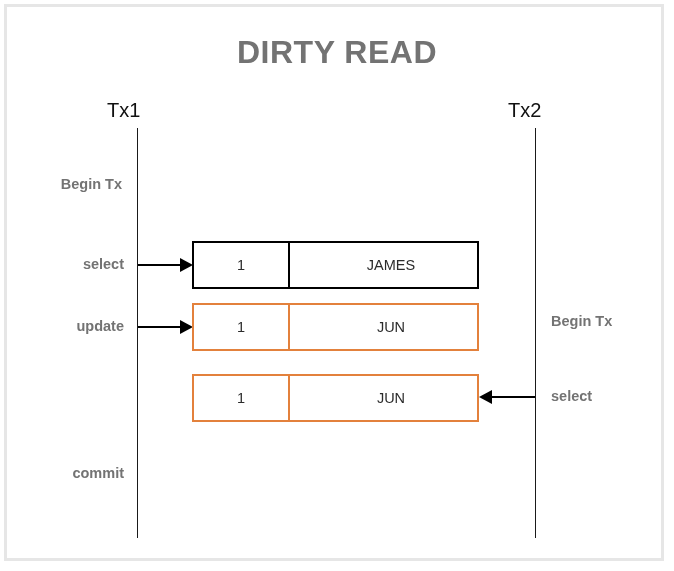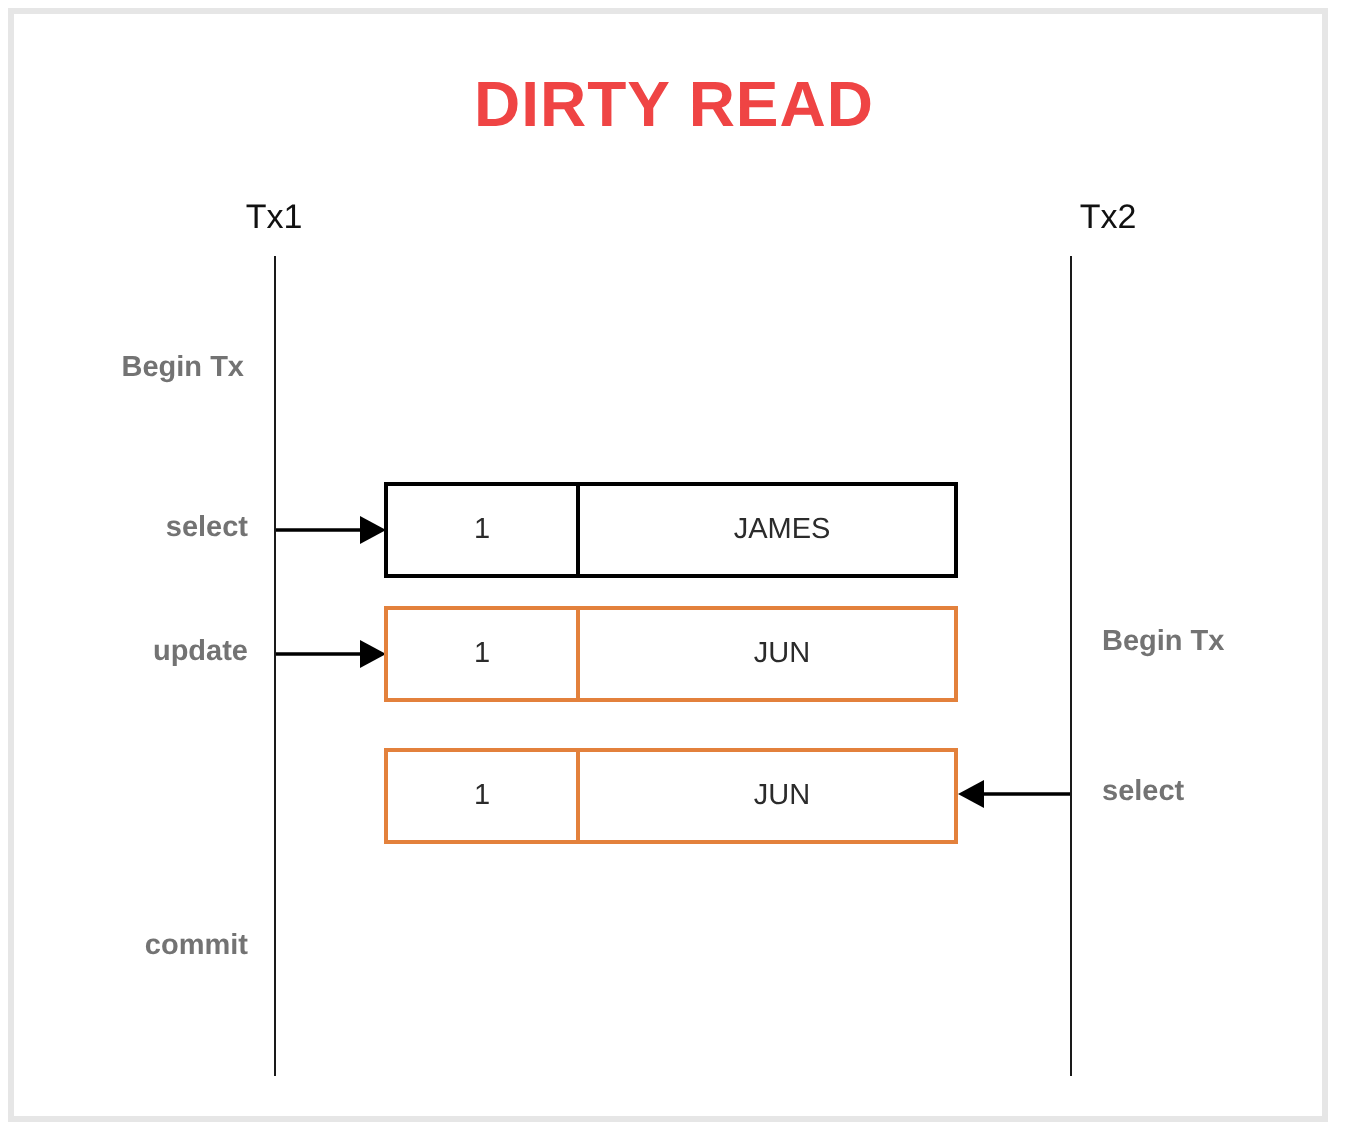--- a/index.html
+++ b/index.html
@@ -37,27 +37,26 @@
   }
   .title {
     position: absolute;
     left: 0;
     top: 34px;
     width: 674px;
     text-align: center;
     font-size: 32px;
     font-weight: bold;
     letter-spacing: 0.5px;
-    color: #ef4444;
+    color: #737373;
   }
   .lane-label {
     position: absolute;
-    font-size: 17px;
+    font-size: 20px;
     color: #111111;
-    text-align: center;
   }
   .lifeline {
     position: absolute;
     width: 0;
     border-left: 1.6px solid #1a1a1a;
   }
   .op-label {
     position: absolute;
     font-size: 14.5px;
     font-weight: bold;
@@ -116,21 +115,21 @@
 <div id="canvas">
 
   <div id="page-frame"></div>
 
   <div id="diagram">
 
     <div class="title">DIRTY READ</div>
 
     <div class="lane-label" style="left: 107px; top: 99px; width: 60px;">Tx1</div>
 
-    <div class="lane-label" style="left: 524px; top: 99px; width: 60px;">Tx2</div>
+    <div class="lane-label" style="left: 508px; top: 99px; width: 60px;">Tx2</div>
 
     <div class="lifeline" style="left: 137px; top: 128px; height: 410px;"></div>
 
     <div class="lifeline" style="left: 535px; top: 128px; height: 410px;"></div>
 
     <div class="op-label right-align" style="left: 12px; top: 176px; width: 110px;">Begin Tx</div>
 
     <div class="op-label right-align" style="left: 12px; top: 256px; width: 112px;">select</div>
 
     <div class="op-label right-align" style="left: 12px; top: 318px; width: 112px;">update</div>

